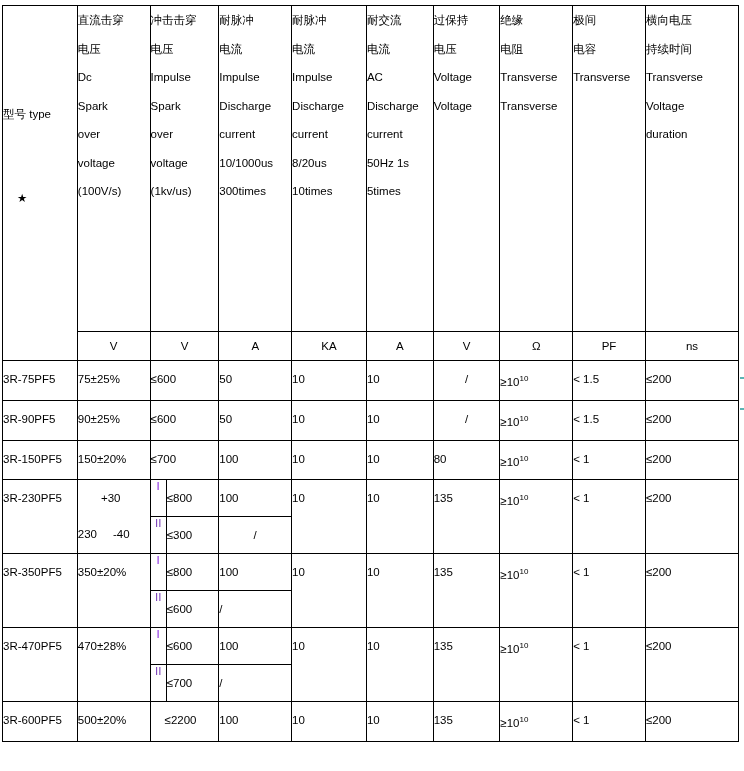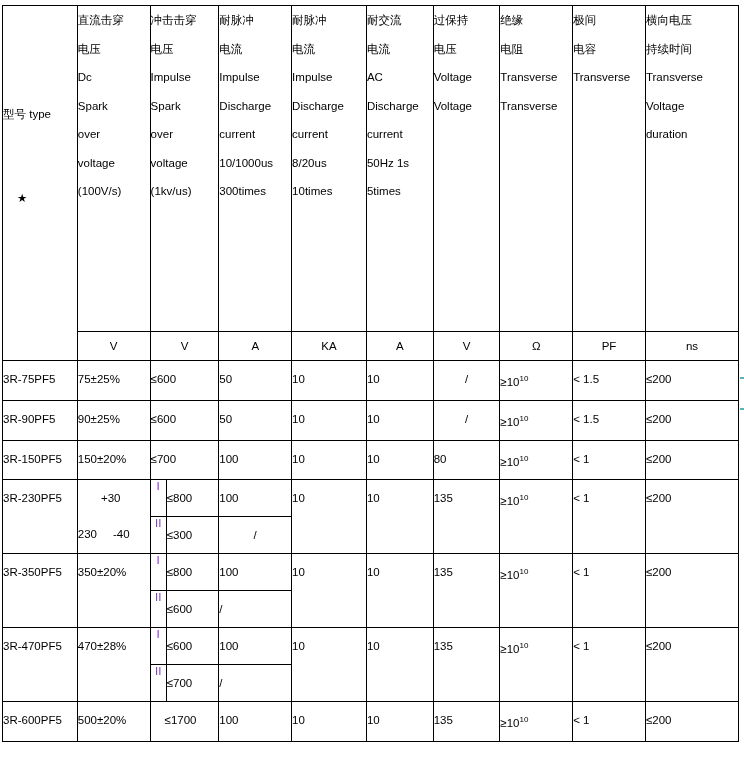--- a/index.html
+++ b/index.html
@@ -288,21 +288,21 @@
     </tr>
     <tr>
       <td class="nopad" style="text-align:center;border-right:1px solid #000;color:#7a3fb8">II</td>
       <td class="bc">≤700</td>
       <td class="bc">/</td>
     </tr>
 
     <tr>
       <td class="bc">3R-600PF5</td>
       <td class="bc">500±20%</td>
-      <td class="bc" colspan="2" style="padding-left:14px">≤1700</td>
+      <td class="bc" colspan="2" style="padding-left:14px">≤2200</td>
       <td class="bc">100</td>
       <td class="bc">10</td>
       <td class="bc">10</td>
       <td class="bc">135</td>
       <td class="bc"><span>≥10</span><span class="sup">10</span></td>
       <td class="bc">&lt; 1</td>
       <td class="bc">≤200</td>
     </tr>
   </tbody>
 </table>

